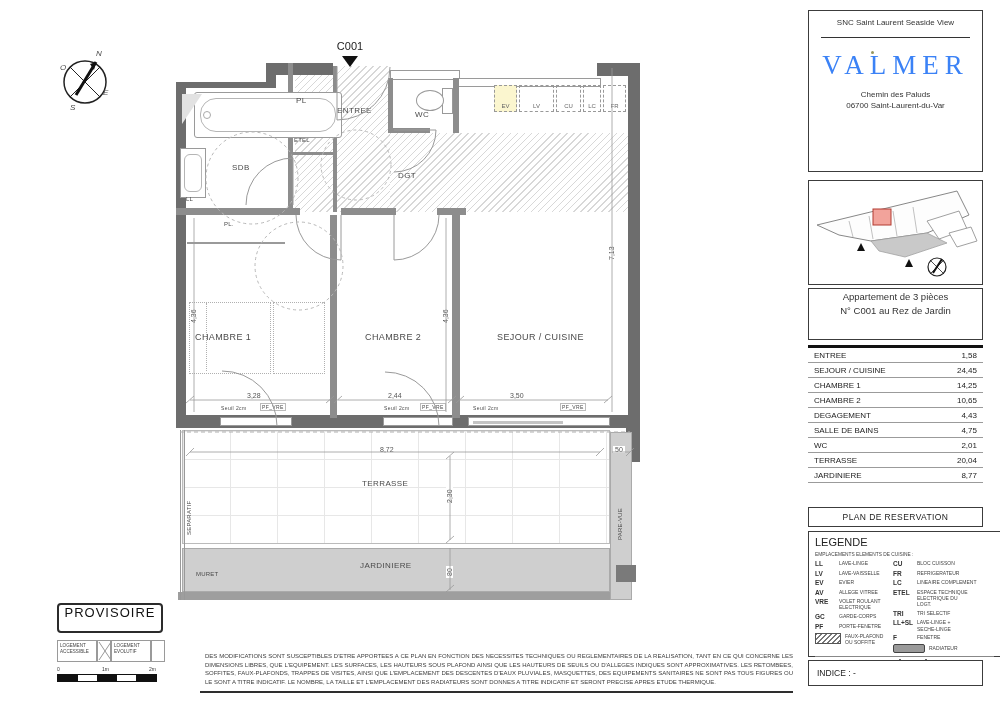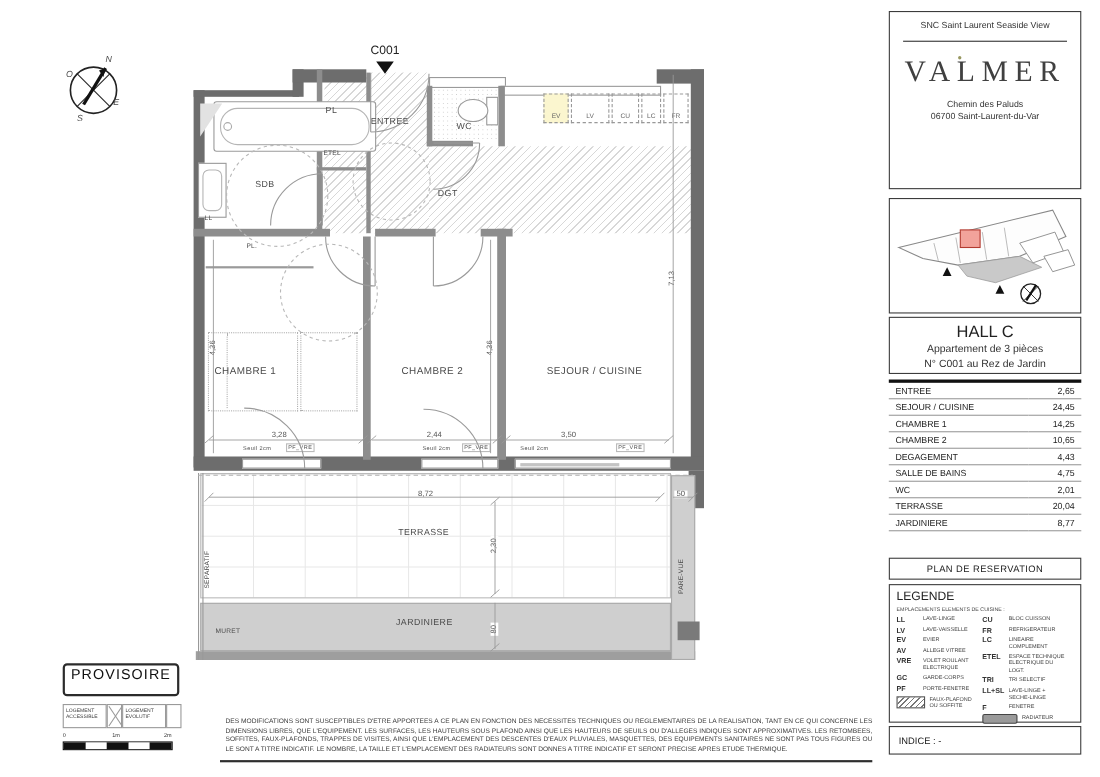--- a/index.html
+++ b/index.html
@@ -261,21 +261,21 @@
   </div>
 </div>
 
 <div class="abs" style="left:205px;top:652px;width:588px;font-size:6px;line-height:1.45;color:#3d3d3d;text-align:justify;">DES MODIFICATIONS SONT SUSCEPTIBLES D'ETRE APPORTEES A CE PLAN EN FONCTION DES NECESSITES TECHNIQUES OU REGLEMENTAIRES DE LA REALISATION, TANT EN CE QUI CONCERNE LES DIMENSIONS LIBRES, QUE L'EQUIPEMENT. LES SURFACES, LES HAUTEURS SOUS PLAFOND AINSI QUE LES HAUTEURS DE SEUILS OU D'ALLEGES INDIQUES SONT APPROXIMATIVES. LES RETOMBEES, SOFFITES, FAUX-PLAFONDS, TRAPPES DE VISITES, AINSI QUE L'EMPLACEMENT DES DESCENTES D'EAUX PLUVIALES, MASQUETTES, DES EQUIPEMENTS SANITAIRES NE SONT PAS TOUS FIGURES OU LE SONT A TITRE INDICATIF. LE NOMBRE, LA TAILLE ET L'EMPLACEMENT DES RADIATEURS SONT DONNES A TITRE INDICATIF ET SERONT PRECISE APRES ETUDE THERMIQUE.</div>
 <div class="abs" style="left:200px;top:691px;width:593px;height:2px;background:#2e2e2e;"></div>
 
 <div class="sbox" style="left:808px;top:10px;width:175px;height:162px;">
   <div style="text-align:center;font-size:8px;color:#333;margin-top:7px;">SNC Saint Laurent Seaside View</div>
   <div style="margin:10px 12px 0;border-top:1.5px solid #333;"></div>
   <div style="position:relative;text-align:center;margin-top:12px;">
-    <span style="font-family:'Liberation Serif',serif;font-size:27px;color:#404040;letter-spacing:6px;">VALMER</span>
+    <span style="font-family:'Liberation Serif',serif;font-size:27px;color:#3b82f6;letter-spacing:6px;">VALMER</span>
     <span style="position:absolute;left:62px;top:1px;width:3px;height:3px;background:#97975f;border-radius:50%;"></span>
   </div>
   <div style="text-align:center;font-size:8px;color:#333;margin-top:9px;">Chemin des Paluds</div>
   <div style="text-align:center;font-size:8px;color:#333;margin-top:2px;">06700 Saint-Laurent-du-Var</div>
 </div>
 
 <div class="sbox" style="left:808px;top:180px;width:175px;height:105px;">
   <svg width="172" height="102" viewBox="0 0 172 102">
     <polygon points="8,44 148,10 160,34 118,52 62,60 30,54" fill="#fdfdfd" stroke="#888" stroke-width="1"></polygon>
     <polygon points="62,60 118,52 138,62 96,76 70,70" fill="#c9c9c9" stroke="#999" stroke-width=".7"></polygon>
@@ -291,31 +291,30 @@
     <g>
       <circle cx="128" cy="86" r="9" stroke="#222" stroke-width="1.2" fill="none"></circle>
       <line x1="121" y1="79" x2="135" y2="93" stroke="#222" stroke-width=".8"></line>
       <line x1="121" y1="93" x2="135" y2="79" stroke="#222" stroke-width=".8"></line>
       <line x1="124" y1="92" x2="133" y2="78" stroke="#111" stroke-width="2"></line>
     </g>
   </svg>
 </div>
 
 <div class="sbox" style="left:808px;top:288px;width:175px;height:52px;">
-  <div style="text-align:center;font-size:15px;color:#222;margin-top:4px;">HALL C</div>
   <div style="text-align:center;font-size:9.5px;color:#333;margin-top:2px;">Appartement de 3 pièces</div>
   <div style="text-align:center;font-size:9.5px;color:#333;margin-top:3px;">N° C001 au Rez de Jardin</div>
 </div>
 
 <div class="abs" style="left:808px;top:345px;width:175px;border-top:3px solid #111;">
   <table class="areas">
     <tbody>
       <tr>
           <td>ENTREE</td>
-          <td class="v">2,65</td>
+          <td class="v">1,58</td>
         </tr>
       <tr>
           <td>SEJOUR / CUISINE</td>
           <td class="v">24,45</td>
         </tr>
       <tr>
           <td>CHAMBRE 1</td>
           <td class="v">14,25</td>
         </tr>
       <tr>
@@ -343,21 +342,21 @@
           <td class="v">8,77</td>
         </tr>
     </tbody>
   </table>
 </div>
 
 <div class="sbox" style="left:808px;top:507px;width:175px;height:20px;display:flex;align-items:center;justify-content:center;">
   <span style="font-size:8.5px;color:#222;letter-spacing:.4px;">PLAN DE RESERVATION</span>
 </div>
 
-<div class="sbox" style="left:808px;top:531px;width:175px;height:126px;padding:4px 6px;">
+<div class="sbox" style="left:808px;top:531px;width:193px;height:126px;padding:4px 6px;">
   <div style="font-size:11px;color:#222;">LEGENDE</div>
   <div style="font-size:4.8px;color:#444;margin:4px 0 3px;">EMPLACEMENTS ELEMENTS DE CUISINE :</div>
   <div style="display:flex;">
     <div style="width:78px;">
       <div class="leg-row">
           <span class="leg-abbr">LL</span>
           <span class="leg-def">LAVE-LINGE</span>
         </div>
       <div class="leg-row">
           <span class="leg-abbr">LV</span>

